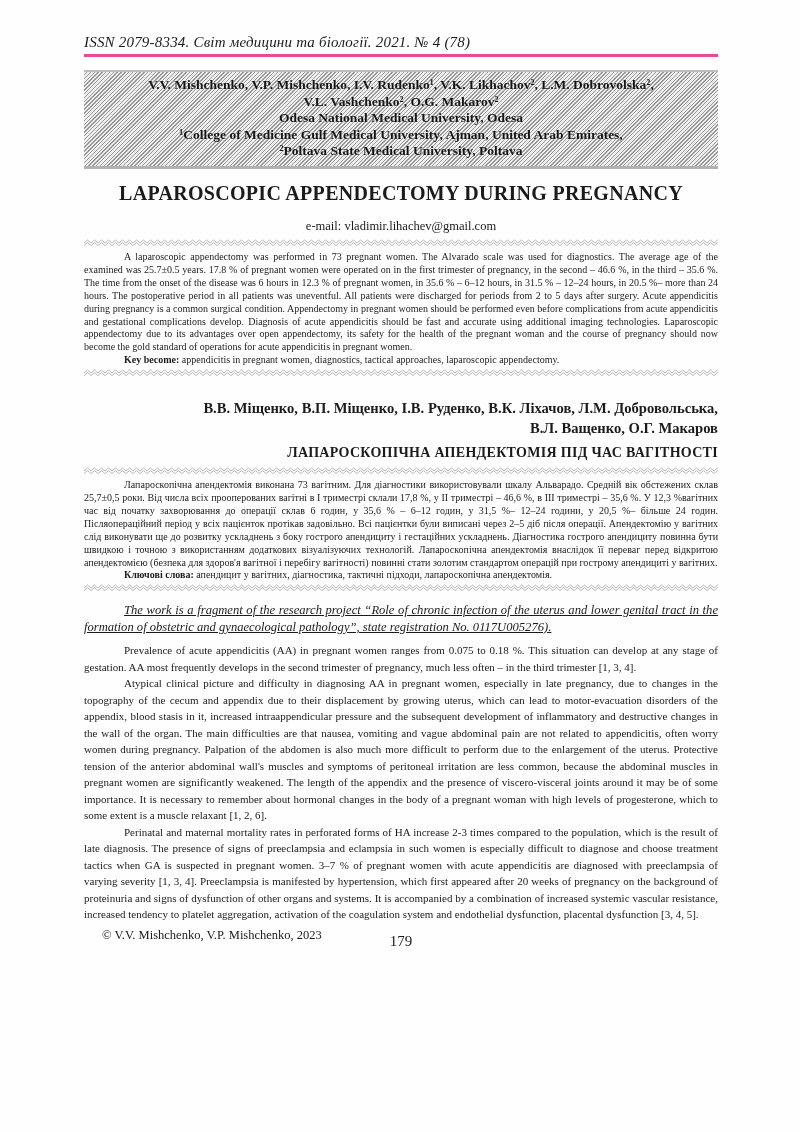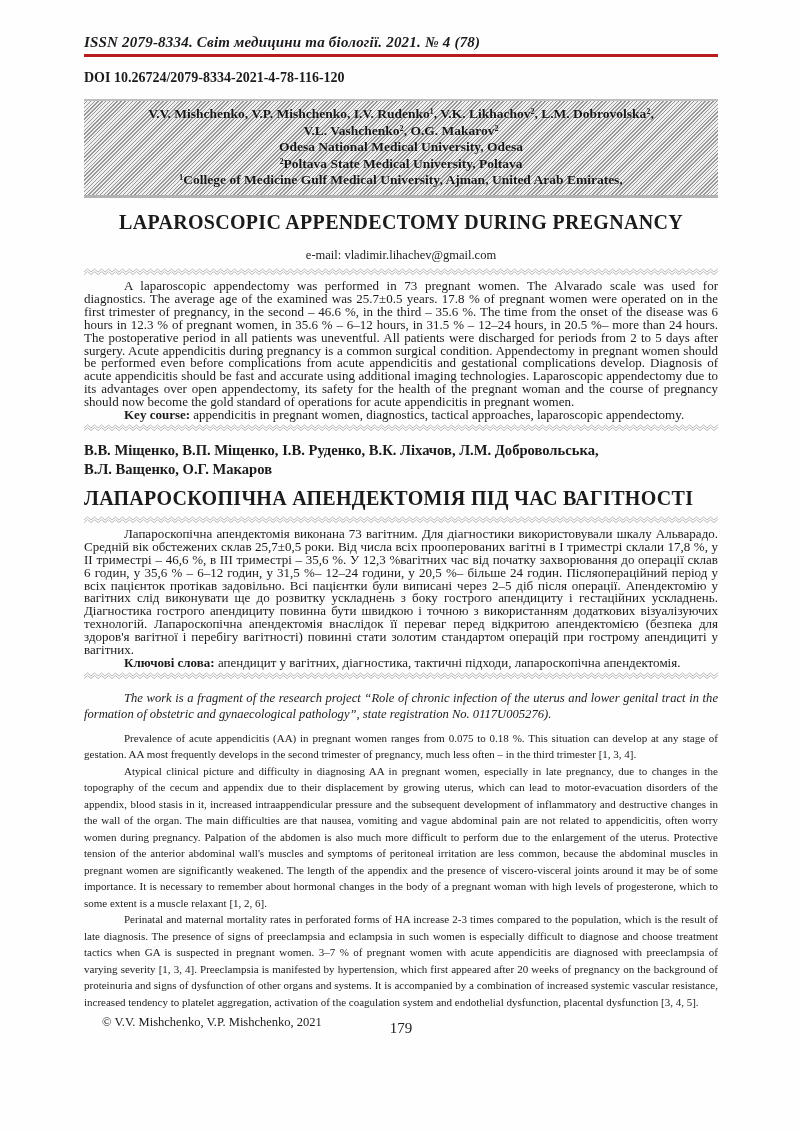--- a/index.html
+++ b/index.html
@@ -16,25 +16,25 @@
     background: #fefefe;
     color: #1b1b1b;
     font-family: "Liberation Serif", "DejaVu Serif", serif;
     padding: 34px 82px 0 84px;
     overflow: hidden;
   }
 
   
   .issn-row {
     font-size: 15px;
-    font-weight: bold;
+    font-weight: normal;
     font-style: italic;
     letter-spacing: 0.2px;
     padding-bottom: 3px;
-    border-bottom: 3px solid #b91c1c;
+    border-bottom: 3px solid #ec4899;
     margin-bottom: 12px;
   }
   .doi-udc {
     font-weight: bold;
     font-size: 14px;
     line-height: 17px;
     margin-bottom: 13px;
   }
 
   
@@ -66,52 +66,53 @@
     margin-bottom: 5px;
   }
 
   
   .zz-wrap { line-height: 0; margin: 2px 0 3px; }
   svg.zigzag { display: block; }
   svg.zigzag path { fill: none; stroke-width: 1; }
 
   
   .abstract {
-    font-size: 13px;
+    font-size: 10px;
     line-height: 12.9px;
     text-align: justify;
     margin: 2px 0 1px;
   }
   .abstract p { margin: 0; text-indent: 40px; }
   .kw-label { font-weight: bold; }
 
   
   .uk-authors {
-    text-align: left;
+    text-align: right;
     font-weight: bold;
     font-size: 14.6px;
     line-height: 19.5px;
-    margin-top: 8px;
+    margin-top: 21px;
   }
   .title-uk {
-    text-align: left;
-    font-weight: bold;
-    font-size: 20px;
+    text-align: right;
+    font-weight: bold;
+    font-size: 14px;
     letter-spacing: 0.3px;
     margin: 7px 0 6px;
   }
 
   
   .research-note {
     font-style: italic;
     font-size: 12.6px;
     line-height: 16.5px;
     text-align: justify;
     text-indent: 40px;
     margin: 9px 0 7px;
+    text-decoration: underline;
   }
 
   
   .body-text {
     font-size: 11px;
     line-height: 16.5px;
     text-align: justify;
   }
   .body-text p { margin: 0; text-indent: 40px; }
 
@@ -136,45 +137,44 @@
   }
 </style>
 </head>
 <body>
 
 <div class="page">
 
   <div class="issn-row">ISSN 2079-8334. Світ медицини та біології. 2021. № 4 (78)</div>
 
   <div class="doi-udc">
-    <div>DOI 10.26724/2079-8334-2021-4-78-116-120</div>
   </div>
 
   <div class="authors-hatch">
     <div>V.V. Mishchenko, V.P. Mishchenko, I.V. Rudenko¹, V.K. Likhachov², L.M. Dobrovolska²,</div>
     <div>V.L. Vashchenko², O.G. Makarov²</div>
     <div>Odesa National Medical University, Odesa</div>
+    <div>¹College of Medicine Gulf Medical University, Ajman, United Arab Emirates,</div>
     <div>²Poltava State Medical University, Poltava</div>
-    <div>¹College of Medicine Gulf Medical University, Ajman, United Arab Emirates,</div>
   </div>
 
   <div class="title-en">LAPAROSCOPIC APPENDECTOMY DURING PREGNANCY</div>
 
   <div class="email-line">e-mail: vladimir.lihachev@gmail.com</div>
 
   <div class="zz-wrap">
     <svg class="zigzag" width="634" height="9" xmlns="http://www.w3.org/2000/svg">
         <path d="M0 4 l3.5 -3 l3.5 3 l3.5 -3 l3.5 3 l3.5 -3 l3.5 3 l3.5 -3 l3.5 3 l3.5 -3 l3.5 3 l3.5 -3 l3.5 3 l3.5 -3 l3.5 3 l3.5 -3 l3.5 3 l3.5 -3 l3.5 3 l3.5 -3 l3.5 3 l3.5 -3 l3.5 3 l3.5 -3 l3.5 3 l3.5 -3 l3.5 3 l3.5 -3 l3.5 3 l3.5 -3 l3.5 3 l3.5 -3 l3.5 3 l3.5 -3 l3.5 3 l3.5 -3 l3.5 3 l3.5 -3 l3.5 3 l3.5 -3 l3.5 3 l3.5 -3 l3.5 3 l3.5 -3 l3.5 3 l3.5 -3 l3.5 3 l3.5 -3 l3.5 3 l3.5 -3 l3.5 3 l3.5 -3 l3.5 3 l3.5 -3 l3.5 3 l3.5 -3 l3.5 3 l3.5 -3 l3.5 3 l3.5 -3 l3.5 3 l3.5 -3 l3.5 3 l3.5 -3 l3.5 3 l3.5 -3 l3.5 3 l3.5 -3 l3.5 3 l3.5 -3 l3.5 3 l3.5 -3 l3.5 3 l3.5 -3 l3.5 3 l3.5 -3 l3.5 3 l3.5 -3 l3.5 3 l3.5 -3 l3.5 3 l3.5 -3 l3.5 3 l3.5 -3 l3.5 3 l3.5 -3 l3.5 3 l3.5 -3 l3.5 3 l3.5 -3 l3.5 3 l3.5 -3 l3.5 3 l3.5 -3 l3.5 3 l3.5 -3 l3.5 3 l3.5 -3 l3.5 3 l3.5 -3 l3.5 3 l3.5 -3 l3.5 3 l3.5 -3 l3.5 3 l3.5 -3 l3.5 3 l3.5 -3 l3.5 3 l3.5 -3 l3.5 3 l3.5 -3 l3.5 3 l3.5 -3 l3.5 3 l3.5 -3 l3.5 3 l3.5 -3 l3.5 3 l3.5 -3 l3.5 3 l3.5 -3 l3.5 3 l3.5 -3 l3.5 3 l3.5 -3 l3.5 3 l3.5 -3 l3.5 3 l3.5 -3 l3.5 3 l3.5 -3 l3.5 3 l3.5 -3 l3.5 3 l3.5 -3 l3.5 3 l3.5 -3 l3.5 3 l3.5 -3 l3.5 3 l3.5 -3 l3.5 3 l3.5 -3 l3.5 3 l3.5 -3 l3.5 3 l3.5 -3 l3.5 3 l3.5 -3 l3.5 3 l3.5 -3 l3.5 3 l3.5 -3 l3.5 3 l3.5 -3 l3.5 3 l3.5 -3 l3.5 3 l3.5 -3 l3.5 3 l3.5 -3 l3.5 3 l3.5 -3 l3.5 3 l3.5 -3 l3.5 3 l3.5 -3 l3.5 3 l3.5 -3 l3.5 3 l3.5 -3 l3.5 3 l3.5 -3 l3.5 3 l3.5 -3 l3.5 3 l3.5 -3 l3.5 3 l3.5 -3 l3.5 3 l3.5 -3 l3.5 3" stroke="#b9b9b9"></path>
         <path d="M0 6.6 l3.5 -3 l3.5 3 l3.5 -3 l3.5 3 l3.5 -3 l3.5 3 l3.5 -3 l3.5 3 l3.5 -3 l3.5 3 l3.5 -3 l3.5 3 l3.5 -3 l3.5 3 l3.5 -3 l3.5 3 l3.5 -3 l3.5 3 l3.5 -3 l3.5 3 l3.5 -3 l3.5 3 l3.5 -3 l3.5 3 l3.5 -3 l3.5 3 l3.5 -3 l3.5 3 l3.5 -3 l3.5 3 l3.5 -3 l3.5 3 l3.5 -3 l3.5 3 l3.5 -3 l3.5 3 l3.5 -3 l3.5 3 l3.5 -3 l3.5 3 l3.5 -3 l3.5 3 l3.5 -3 l3.5 3 l3.5 -3 l3.5 3 l3.5 -3 l3.5 3 l3.5 -3 l3.5 3 l3.5 -3 l3.5 3 l3.5 -3 l3.5 3 l3.5 -3 l3.5 3 l3.5 -3 l3.5 3 l3.5 -3 l3.5 3 l3.5 -3 l3.5 3 l3.5 -3 l3.5 3 l3.5 -3 l3.5 3 l3.5 -3 l3.5 3 l3.5 -3 l3.5 3 l3.5 -3 l3.5 3 l3.5 -3 l3.5 3 l3.5 -3 l3.5 3 l3.5 -3 l3.5 3 l3.5 -3 l3.5 3 l3.5 -3 l3.5 3 l3.5 -3 l3.5 3 l3.5 -3 l3.5 3 l3.5 -3 l3.5 3 l3.5 -3 l3.5 3 l3.5 -3 l3.5 3 l3.5 -3 l3.5 3 l3.5 -3 l3.5 3 l3.5 -3 l3.5 3 l3.5 -3 l3.5 3 l3.5 -3 l3.5 3 l3.5 -3 l3.5 3 l3.5 -3 l3.5 3 l3.5 -3 l3.5 3 l3.5 -3 l3.5 3 l3.5 -3 l3.5 3 l3.5 -3 l3.5 3 l3.5 -3 l3.5 3 l3.5 -3 l3.5 3 l3.5 -3 l3.5 3 l3.5 -3 l3.5 3 l3.5 -3 l3.5 3 l3.5 -3 l3.5 3 l3.5 -3 l3.5 3 l3.5 -3 l3.5 3 l3.5 -3 l3.5 3 l3.5 -3 l3.5 3 l3.5 -3 l3.5 3 l3.5 -3 l3.5 3 l3.5 -3 l3.5 3 l3.5 -3 l3.5 3 l3.5 -3 l3.5 3 l3.5 -3 l3.5 3 l3.5 -3 l3.5 3 l3.5 -3 l3.5 3 l3.5 -3 l3.5 3 l3.5 -3 l3.5 3 l3.5 -3 l3.5 3 l3.5 -3 l3.5 3 l3.5 -3 l3.5 3 l3.5 -3 l3.5 3 l3.5 -3 l3.5 3 l3.5 -3 l3.5 3 l3.5 -3 l3.5 3 l3.5 -3 l3.5 3 l3.5 -3 l3.5 3 l3.5 -3 l3.5 3 l3.5 -3 l3.5 3 l3.5 -3 l3.5 3 l3.5 -3 l3.5 3 l3.5 -3 l3.5 3" stroke="#b9b9b9"></path>
       </svg>
   </div>
 
   <div class="abstract">
     <p>A laparoscopic appendectomy was performed in 73 pregnant women. The Alvarado scale was used for diagnostics. The average age of the examined was 25.7±0.5 years. 17.8 % of pregnant women were operated on in the first trimester of pregnancy, in the second – 46.6 %, in the third – 35.6 %. The time from the onset of the disease was 6 hours in 12.3 % of pregnant women, in 35.6 % – 6–12 hours, in 31.5 % – 12–24 hours, in 20.5 %– more than 24 hours. The postoperative period in all patients was uneventful. All patients were discharged for periods from 2 to 5 days after surgery. Acute appendicitis during pregnancy is a common surgical condition. Appendectomy in pregnant women should be performed even before complications from acute appendicitis and gestational complications develop. Diagnosis of acute appendicitis should be fast and accurate using additional imaging technologies. Laparoscopic appendectomy due to its advantages over open appendectomy, its safety for the health of the pregnant woman and the course of pregnancy should now become the gold standard of operations for acute appendicitis in pregnant women.</p>
-    <p><span class="kw-label">Key course:</span><span> appendicitis in pregnant women, diagnostics, tactical approaches, laparoscopic appendectomy.</span></p>
+    <p><span class="kw-label">Key become:</span><span> appendicitis in pregnant women, diagnostics, tactical approaches, laparoscopic appendectomy.</span></p>
   </div>
 
   <div class="zz-wrap">
     <svg class="zigzag" width="634" height="9" xmlns="http://www.w3.org/2000/svg">
         <path d="M0 4 l3.5 -3 l3.5 3 l3.5 -3 l3.5 3 l3.5 -3 l3.5 3 l3.5 -3 l3.5 3 l3.5 -3 l3.5 3 l3.5 -3 l3.5 3 l3.5 -3 l3.5 3 l3.5 -3 l3.5 3 l3.5 -3 l3.5 3 l3.5 -3 l3.5 3 l3.5 -3 l3.5 3 l3.5 -3 l3.5 3 l3.5 -3 l3.5 3 l3.5 -3 l3.5 3 l3.5 -3 l3.5 3 l3.5 -3 l3.5 3 l3.5 -3 l3.5 3 l3.5 -3 l3.5 3 l3.5 -3 l3.5 3 l3.5 -3 l3.5 3 l3.5 -3 l3.5 3 l3.5 -3 l3.5 3 l3.5 -3 l3.5 3 l3.5 -3 l3.5 3 l3.5 -3 l3.5 3 l3.5 -3 l3.5 3 l3.5 -3 l3.5 3 l3.5 -3 l3.5 3 l3.5 -3 l3.5 3 l3.5 -3 l3.5 3 l3.5 -3 l3.5 3 l3.5 -3 l3.5 3 l3.5 -3 l3.5 3 l3.5 -3 l3.5 3 l3.5 -3 l3.5 3 l3.5 -3 l3.5 3 l3.5 -3 l3.5 3 l3.5 -3 l3.5 3 l3.5 -3 l3.5 3 l3.5 -3 l3.5 3 l3.5 -3 l3.5 3 l3.5 -3 l3.5 3 l3.5 -3 l3.5 3 l3.5 -3 l3.5 3 l3.5 -3 l3.5 3 l3.5 -3 l3.5 3 l3.5 -3 l3.5 3 l3.5 -3 l3.5 3 l3.5 -3 l3.5 3 l3.5 -3 l3.5 3 l3.5 -3 l3.5 3 l3.5 -3 l3.5 3 l3.5 -3 l3.5 3 l3.5 -3 l3.5 3 l3.5 -3 l3.5 3 l3.5 -3 l3.5 3 l3.5 -3 l3.5 3 l3.5 -3 l3.5 3 l3.5 -3 l3.5 3 l3.5 -3 l3.5 3 l3.5 -3 l3.5 3 l3.5 -3 l3.5 3 l3.5 -3 l3.5 3 l3.5 -3 l3.5 3 l3.5 -3 l3.5 3 l3.5 -3 l3.5 3 l3.5 -3 l3.5 3 l3.5 -3 l3.5 3 l3.5 -3 l3.5 3 l3.5 -3 l3.5 3 l3.5 -3 l3.5 3 l3.5 -3 l3.5 3 l3.5 -3 l3.5 3 l3.5 -3 l3.5 3 l3.5 -3 l3.5 3 l3.5 -3 l3.5 3 l3.5 -3 l3.5 3 l3.5 -3 l3.5 3 l3.5 -3 l3.5 3 l3.5 -3 l3.5 3 l3.5 -3 l3.5 3 l3.5 -3 l3.5 3 l3.5 -3 l3.5 3 l3.5 -3 l3.5 3 l3.5 -3 l3.5 3 l3.5 -3 l3.5 3 l3.5 -3 l3.5 3 l3.5 -3 l3.5 3 l3.5 -3 l3.5 3 l3.5 -3 l3.5 3 l3.5 -3 l3.5 3" stroke="#b9b9b9"></path>
         <path d="M0 6.6 l3.5 -3 l3.5 3 l3.5 -3 l3.5 3 l3.5 -3 l3.5 3 l3.5 -3 l3.5 3 l3.5 -3 l3.5 3 l3.5 -3 l3.5 3 l3.5 -3 l3.5 3 l3.5 -3 l3.5 3 l3.5 -3 l3.5 3 l3.5 -3 l3.5 3 l3.5 -3 l3.5 3 l3.5 -3 l3.5 3 l3.5 -3 l3.5 3 l3.5 -3 l3.5 3 l3.5 -3 l3.5 3 l3.5 -3 l3.5 3 l3.5 -3 l3.5 3 l3.5 -3 l3.5 3 l3.5 -3 l3.5 3 l3.5 -3 l3.5 3 l3.5 -3 l3.5 3 l3.5 -3 l3.5 3 l3.5 -3 l3.5 3 l3.5 -3 l3.5 3 l3.5 -3 l3.5 3 l3.5 -3 l3.5 3 l3.5 -3 l3.5 3 l3.5 -3 l3.5 3 l3.5 -3 l3.5 3 l3.5 -3 l3.5 3 l3.5 -3 l3.5 3 l3.5 -3 l3.5 3 l3.5 -3 l3.5 3 l3.5 -3 l3.5 3 l3.5 -3 l3.5 3 l3.5 -3 l3.5 3 l3.5 -3 l3.5 3 l3.5 -3 l3.5 3 l3.5 -3 l3.5 3 l3.5 -3 l3.5 3 l3.5 -3 l3.5 3 l3.5 -3 l3.5 3 l3.5 -3 l3.5 3 l3.5 -3 l3.5 3 l3.5 -3 l3.5 3 l3.5 -3 l3.5 3 l3.5 -3 l3.5 3 l3.5 -3 l3.5 3 l3.5 -3 l3.5 3 l3.5 -3 l3.5 3 l3.5 -3 l3.5 3 l3.5 -3 l3.5 3 l3.5 -3 l3.5 3 l3.5 -3 l3.5 3 l3.5 -3 l3.5 3 l3.5 -3 l3.5 3 l3.5 -3 l3.5 3 l3.5 -3 l3.5 3 l3.5 -3 l3.5 3 l3.5 -3 l3.5 3 l3.5 -3 l3.5 3 l3.5 -3 l3.5 3 l3.5 -3 l3.5 3 l3.5 -3 l3.5 3 l3.5 -3 l3.5 3 l3.5 -3 l3.5 3 l3.5 -3 l3.5 3 l3.5 -3 l3.5 3 l3.5 -3 l3.5 3 l3.5 -3 l3.5 3 l3.5 -3 l3.5 3 l3.5 -3 l3.5 3 l3.5 -3 l3.5 3 l3.5 -3 l3.5 3 l3.5 -3 l3.5 3 l3.5 -3 l3.5 3 l3.5 -3 l3.5 3 l3.5 -3 l3.5 3 l3.5 -3 l3.5 3 l3.5 -3 l3.5 3 l3.5 -3 l3.5 3 l3.5 -3 l3.5 3 l3.5 -3 l3.5 3 l3.5 -3 l3.5 3 l3.5 -3 l3.5 3 l3.5 -3 l3.5 3 l3.5 -3 l3.5 3 l3.5 -3 l3.5 3 l3.5 -3 l3.5 3 l3.5 -3 l3.5 3 l3.5 -3 l3.5 3" stroke="#b9b9b9"></path>
       </svg>
   </div>
 
   <div class="uk-authors">
@@ -205,17 +205,17 @@
 
   <div class="research-note">The work is a fragment of the research project “Role of chronic infection of the uterus and lower genital tract in the formation of obstetric and gynaecological pathology”, state registration No. 0117U005276).</div>
 
   <div class="body-text">
     <p>Prevalence of acute appendicitis (AA) in pregnant women ranges from 0.075 to 0.18 %. This situation can develop at any stage of gestation. AA most frequently develops in the second trimester of pregnancy, much less often – in the third trimester [1, 3, 4].</p>
     <p>Atypical clinical picture and difficulty in diagnosing AA in pregnant women, especially in late pregnancy, due to changes in the topography of the cecum and appendix due to their displacement by growing uterus, which can lead to motor-evacuation disorders of the appendix, blood stasis in it, increased intraappendicular pressure and the subsequent development of inflammatory and destructive changes in the wall of the organ. The main difficulties are that nausea, vomiting and vague abdominal pain are not related to appendicitis, often worry women during pregnancy. Palpation of the abdomen is also much more difficult to perform due to the enlargement of the uterus. Protective tension of the anterior abdominal wall's muscles and symptoms of peritoneal irritation are less common, because the abdominal muscles in pregnant women are significantly weakened. The length of the appendix and the presence of viscero-visceral joints around it may be of some importance. It is necessary to remember about hormonal changes in the body of a pregnant woman with high levels of progesterone, which to some extent is a muscle relaxant [1, 2, 6].</p>
     <p>Perinatal and maternal mortality rates in perforated forms of HA increase 2-3 times compared to the population, which is the result of late diagnosis. The presence of signs of preeclampsia and eclampsia in such women is especially difficult to diagnose and choose treatment tactics when GA is suspected in pregnant women. 3–7 % of pregnant women with acute appendicitis are diagnosed with preeclampsia of varying severity [1, 3, 4]. Preeclampsia is manifested by hypertension, which first appeared after 20 weeks of pregnancy on the background of proteinuria and signs of dysfunction of other organs and systems. It is accompanied by a combination of increased systemic vascular resistance, increased tendency to platelet aggregation, activation of the coagulation system and endothelial dysfunction, placental dysfunction [3, 4, 5].</p>
   </div>
 
   <div class="footer-row">
-    <span class="copyright">©  V.V. Mishchenko, V.P. Mishchenko, 2021</span>
+    <span class="copyright">©  V.V. Mishchenko, V.P. Mishchenko, 2023</span>
     <span class="page-number">179</span>
   </div>
 
 </div>
 
 </body></html>

